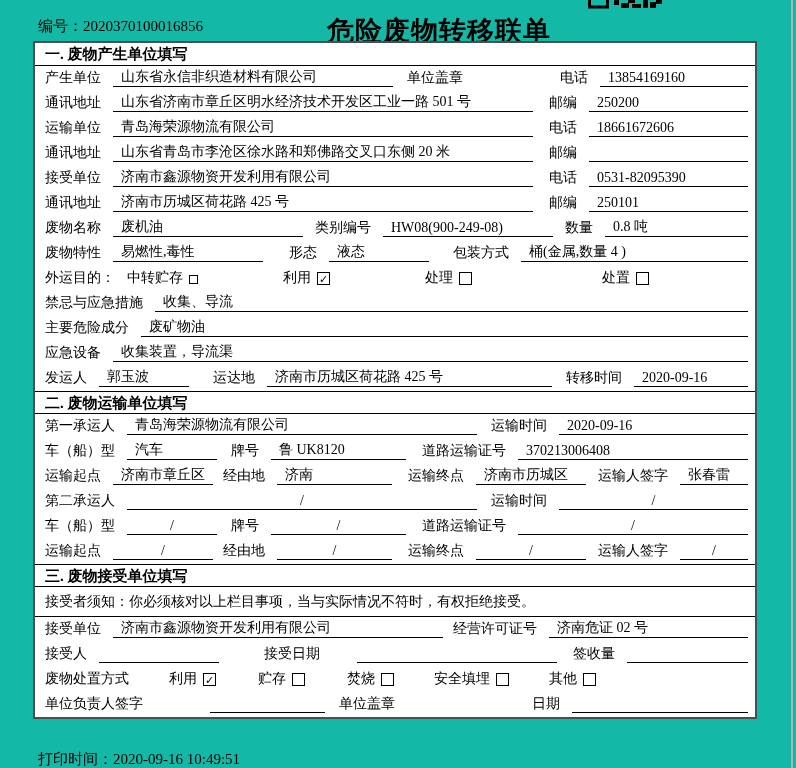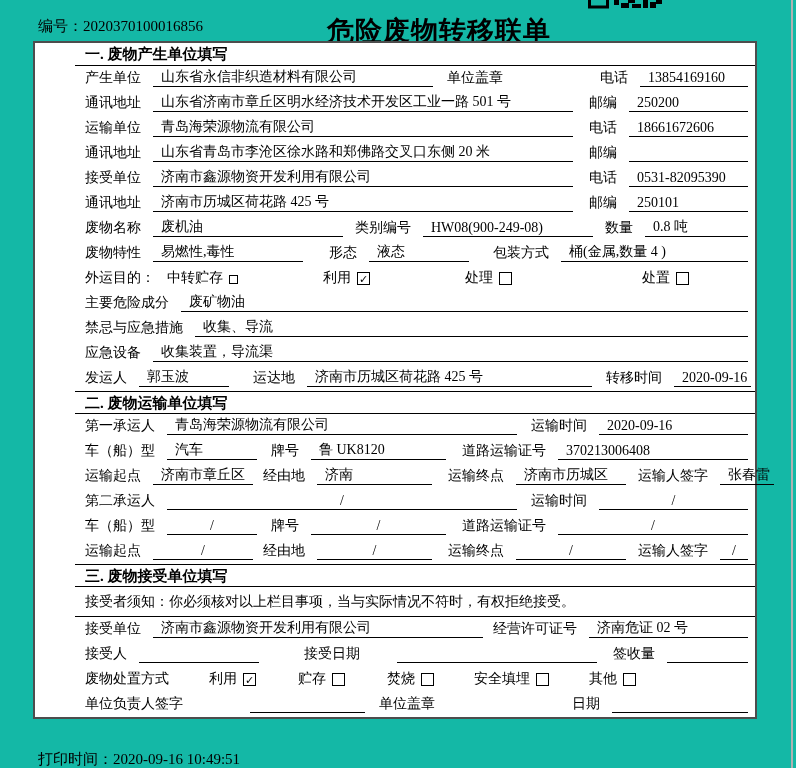--- a/index.html
+++ b/index.html
@@ -9,21 +9,21 @@
 
   
   .doc-no { position:absolute; left:38px; top:17px; font-size:15px; white-space:nowrap; }
   .doc-title { position:absolute; left:327px; top:13px; font-size:27px; font-weight:bold; white-space:nowrap; letter-spacing:1px; }
   .qr-fragment { position:absolute; left:588px; top:0; }
 
   
   .page-edge { position:absolute; left:791px; top:0; width:2px; height:768px; background:#b2b2b2; }
 
   
-  .form { position:absolute; left:33px; top:41px; width:724px; border:2px solid #4d4d4d; background:#fff;padding-left:40px; }
+  .form { position:absolute; left:33px; top:41px; width:724px; border:2px solid #4d4d4d; background:#fff; }
   .sec-h { height:23px; line-height:22px; font-weight:bold; font-size:15px; padding-left:10px;
            border-top:1px solid #000; border-bottom:1px solid #000; }
   .sec-h.first { border-top:none; }
   .notice { height:30px; display:flex; align-items:center; padding-left:10px; border-bottom:1px solid #000; }
   .row { height:25px; display:flex; align-items:flex-end; padding:0 7px 4px 10px; white-space:nowrap; }
   .lbl { margin-right:12px; flex-shrink:0; }
   .u { border-bottom:1px solid #000; padding:0 4px; flex-shrink:0; min-height:1px; }
   .val { padding-left:8px; }
   .ctr { text-align:center; }
   .fill { flex:1 1 auto; } .w90{width:90px} .w100{width:100px} .w110{width:110px} .w115{width:115px}
@@ -133,27 +133,27 @@
       <span class="cb sm"></span>
       <span class="ml85">利用</span>
       <span class="cb">✓</span>
       <span class="ml95">处理</span>
       <span class="cb"></span>
       <span class="ml130">处置</span>
       <span class="cb"></span>
     </div>
 
     <div class="row">
+      <span class="lbl">禁忌与应急措施</span>
+      <span class="u fill val">收集、导流</span>
+    </div>
+
+    <div class="row">
       <span class="lbl">主要危险成分</span>
       <span class="u fill val">废矿物油</span>
-    </div>
-
-    <div class="row">
-      <span class="lbl">禁忌与应急措施</span>
-      <span class="u fill val">收集、导流</span>
     </div>
 
     <div class="row">
       <span class="lbl">应急设备</span>
       <span class="u fill val">收集装置，导流渠</span>
     </div>
 
     <div class="row">
       <span class="lbl">发运人</span>
       <span class="u w90 val">郭玉波</span>

